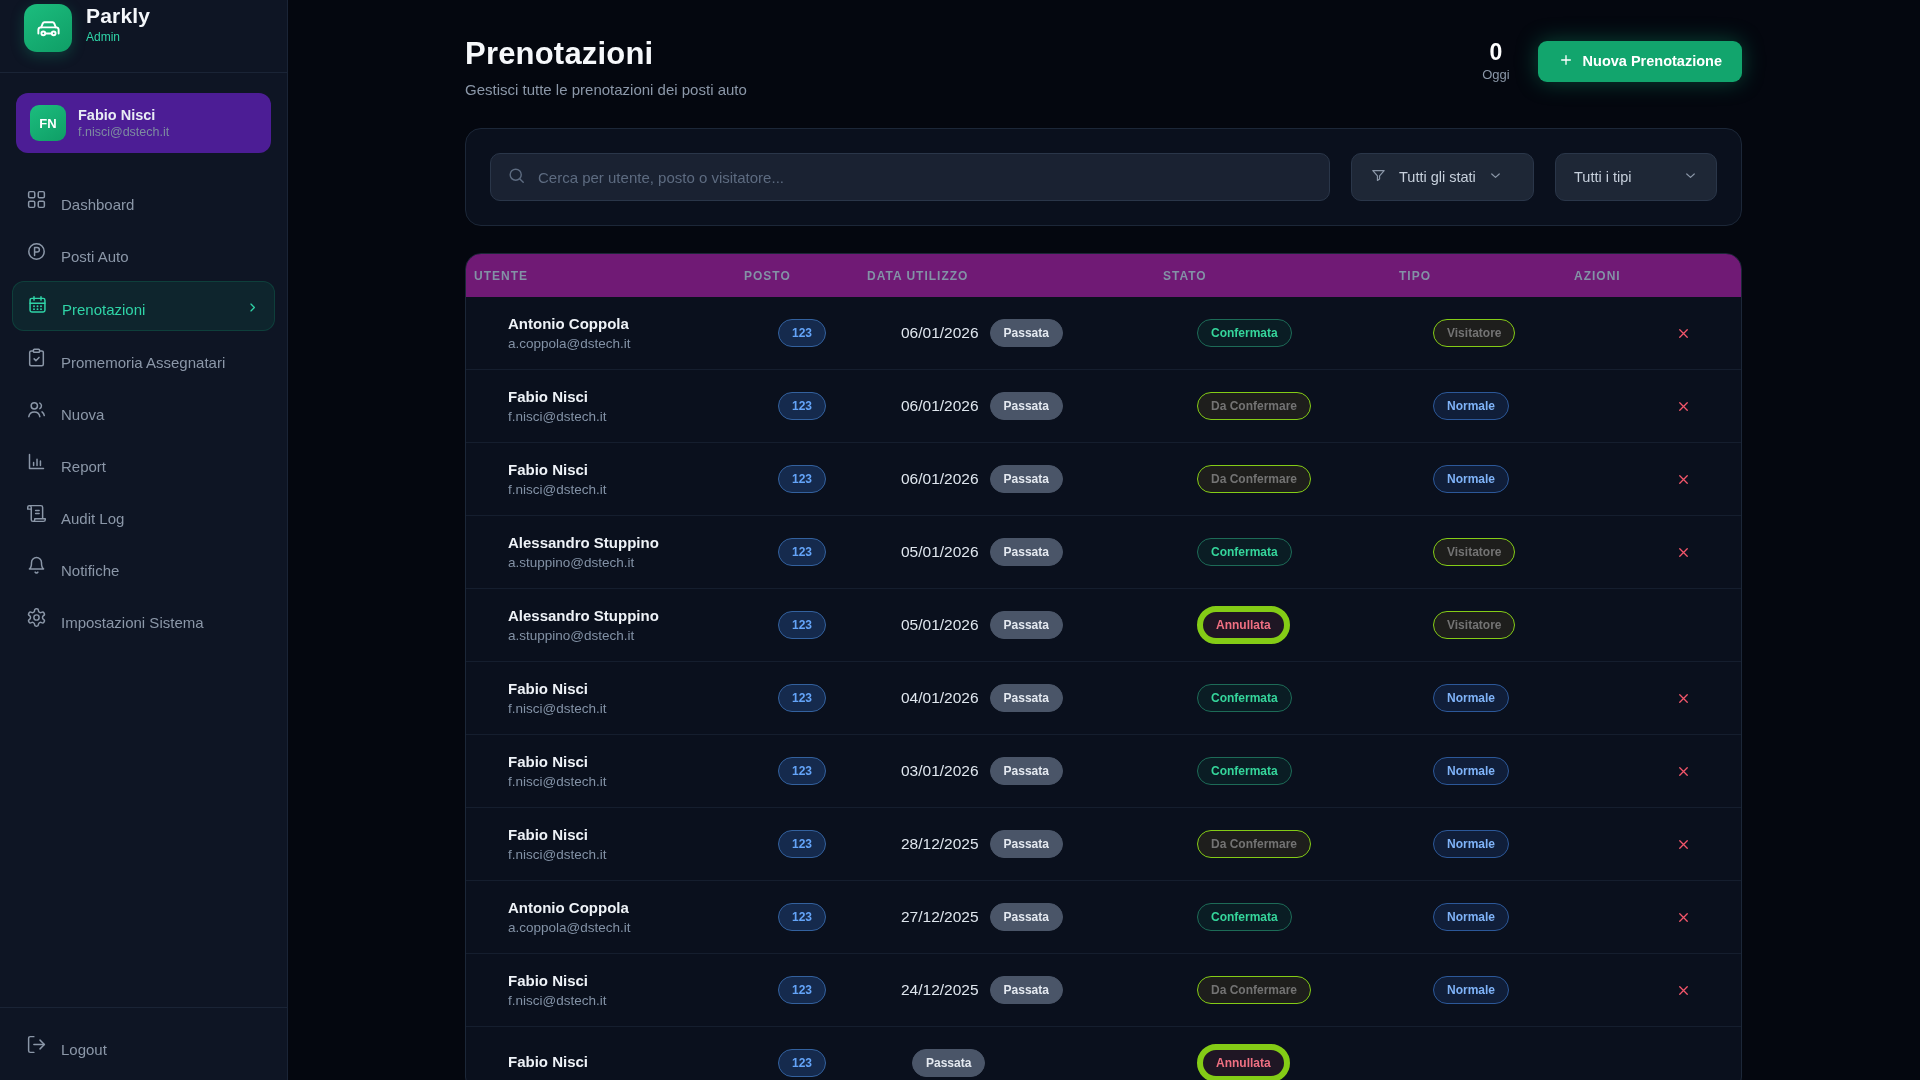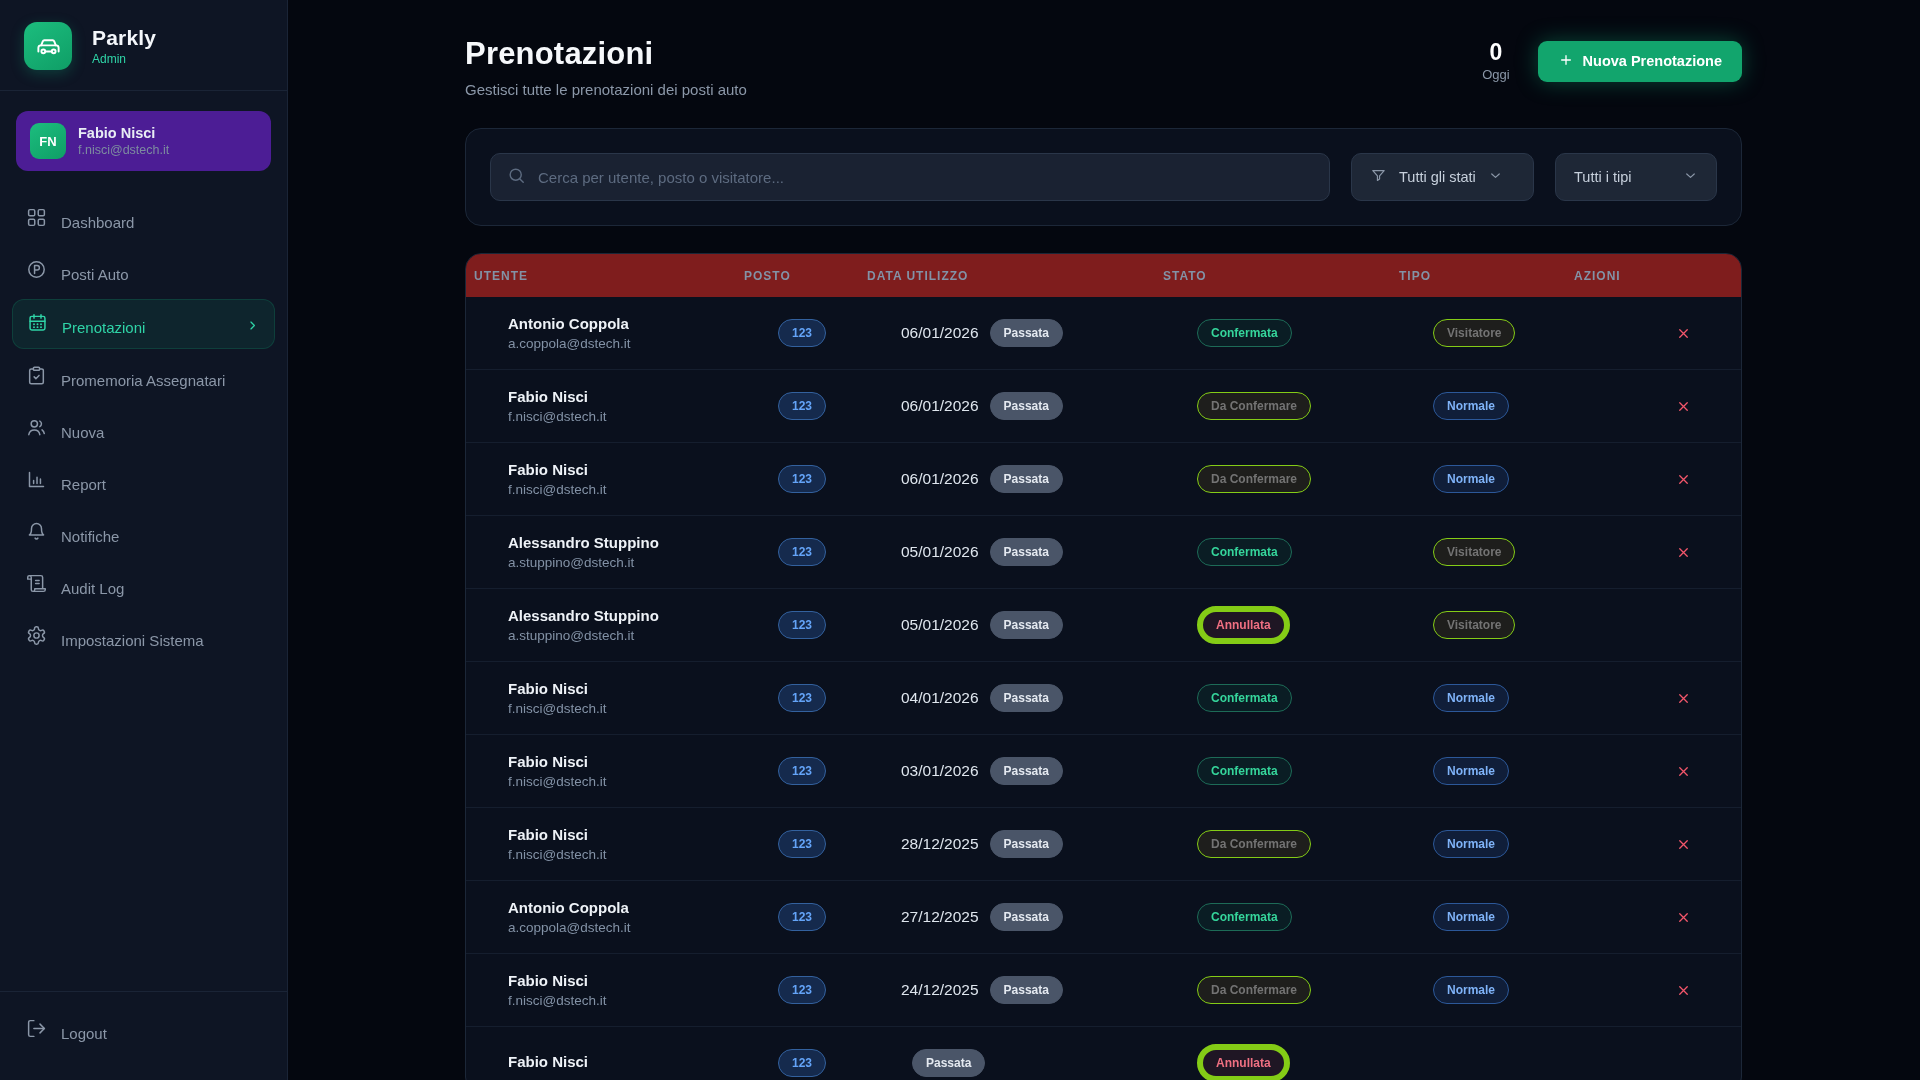--- a/index.html
+++ b/index.html
@@ -12,21 +12,21 @@
   }
   .app { display:flex; width:1920px; height:1080px; }
 
   
   .sidebar {
     width:288px; flex:0 0 288px; height:1080px;
     background:#0e1524;
     border-right:1px solid #1a2436;
     display:flex; flex-direction:column;
   }
-  .brand { display:flex; align-items:center; gap:20px; padding:22px 24px 20px 24px; border-bottom:1px solid #1a2436; }
+  .brand { display:flex; align-items:flex-start; gap:14px; padding:4px 24px 20px 24px; border-bottom:1px solid #1a2436; }
   .logo {
     width:48px; height:48px; border-radius:13px;
     background:linear-gradient(145deg,#1cbd7e,#0f9e66);
     display:flex; align-items:center; justify-content:center;
     color:#fff; box-shadow:0 4px 14px rgba(16,185,129,.25);
   }
   .logo svg { width:27px; height:27px; }
   .brand-name { font-size:21px; font-weight:700; letter-spacing:.2px; color:#f4f7fb; }
   .brand-role { font-size:12px; color:#2fd4a7; margin-top:2px; }
 
@@ -54,21 +54,21 @@
   .nav-item svg { width:21px; height:21px; flex:0 0 21px; }
   .nav-item .spacer { flex:1; }
   .nav-item.active {
     background:rgba(16,185,129,.10);
     color:#2fd4a7;
     border:1px solid rgba(16,185,129,.18);
   }
   .nav-item.active .chev { color:#2fd4a7; }
   .chev svg { width:15px; height:15px; }
 
-  .logout-section { margin-top:auto; padding:14px 12px 26px 12px; border-top:1px solid #1a2436; }
+  .logout-section { margin-top:auto; padding:14px 12px 10px 12px; border-top:1px solid #1a2436; }
 
   
   .main { flex:1; padding:36px 178px 0 177px; }
 
   .page-header { display:flex; justify-content:space-between; align-items:flex-start; margin-bottom:30px; }
   .page-title { font-size:31px; font-weight:700; letter-spacing:.2px; color:#f6f8fb; }
   .page-subtitle { font-size:15px; color:#8b97a8; margin-top:9px; }
   .header-right { display:flex; align-items:center; gap:28px; margin-top:4px; }
   .stat { text-align:center; }
   .stat-value { font-size:23px; font-weight:700; color:#fff; line-height:1.1; }
@@ -113,21 +113,21 @@
   .table-card {
     background:#0a101d; border:1px solid #1c2738; border-radius:16px;
     overflow:hidden; height:840px;
   }
   .grid {
     display:grid;
     grid-template-columns:270px 123px 296px 236px 175px 1fr;
     align-items:center;
     padding-left:42px; padding-right:42px;
   }
-  .table-header { background:#7f1d1d; height:43px;padding-left:8px; }
+  .table-header { background:#701a75; height:43px;padding-left:8px; }
   .th { font-size:12px; font-weight:700; letter-spacing:1px; color:#8392a6; }
   .table-row { height:73px; border-bottom:1px solid #151e2e; }
   .row-name { font-size:15px; font-weight:600; color:#eef2f7; }
   .row-email { font-size:13.5px; color:#8392a6; margin-top:4px; }
   .cell-date { display:flex; align-items:center; gap:11px; }
   .date-text { font-size:15.5px; color:#dfe6ee; }
 
   .pill {
     display:inline-block; font-size:12px; font-weight:700;
     padding:5px 13px; border-radius:999px; line-height:1.35;
@@ -225,31 +225,31 @@
       </a>
       <a class="nav-item">
         <span><svg viewBox="0 0 24 24" width="21" height="21" fill="none" stroke="currentColor" stroke-width="1.7" stroke-linecap="round" stroke-linejoin="round">
               <path d="M4 4v16h16"></path>
               <path d="M8.7 16.7v-3.6M12.6 16.7V9.3M16.5 16.7v-5.2"></path>
             </svg></span>
         <span>Report</span>
       </a>
       <a class="nav-item">
         <span><svg viewBox="0 0 24 24" width="21" height="21" fill="none" stroke="currentColor" stroke-width="1.7" stroke-linecap="round" stroke-linejoin="round">
+              <path d="M15 12h-4M15 8.5h-4M19 17V5a2 2 0 0 0-2-2H4"></path>
+              <path d="M8 21h12a2 2 0 0 0 2-2v-1H10v1a2 2 0 1 1-4 0V5a2 2 0 1 0-4 0v2h4"></path>
+            </svg></span>
+        <span>Audit Log</span>
+      </a>
+      <a class="nav-item">
+        <span><svg viewBox="0 0 24 24" width="21" height="21" fill="none" stroke="currentColor" stroke-width="1.7" stroke-linecap="round" stroke-linejoin="round">
               <path d="M6.3 8.6a5.7 5.7 0 0 1 11.4 0c0 6 2.4 7.4 2.4 7.4H3.9s2.4-1.4 2.4-7.4"></path>
               <path d="M10.4 19.6a1.8 1.8 0 0 0 3.2 0"></path>
             </svg></span>
         <span>Notifiche</span>
-      </a>
-      <a class="nav-item">
-        <span><svg viewBox="0 0 24 24" width="21" height="21" fill="none" stroke="currentColor" stroke-width="1.7" stroke-linecap="round" stroke-linejoin="round">
-              <path d="M15 12h-4M15 8.5h-4M19 17V5a2 2 0 0 0-2-2H4"></path>
-              <path d="M8 21h12a2 2 0 0 0 2-2v-1H10v1a2 2 0 1 1-4 0V5a2 2 0 1 0-4 0v2h4"></path>
-            </svg></span>
-        <span>Audit Log</span>
       </a>
       <a class="nav-item">
         <span><svg viewBox="0 0 24 24" width="21" height="21" fill="none" stroke="currentColor" stroke-width="1.7" stroke-linecap="round" stroke-linejoin="round">
               <path d="M12.22 2h-.44a2 2 0 0 0-2 2v.18a2 2 0 0 1-1 1.73l-.43.25a2 2 0 0 1-2 0l-.15-.08a2 2 0 0 0-2.73.73l-.22.38a2 2 0 0 0 .73 2.73l.15.1a2 2 0 0 1 1 1.72v.51a2 2 0 0 1-1 1.74l-.15.09a2 2 0 0 0-.73 2.73l.22.38a2 2 0 0 0 2.73.73l.15-.08a2 2 0 0 1 2 0l.43.25a2 2 0 0 1 1 1.73V20a2 2 0 0 0 2 2h.44a2 2 0 0 0 2-2v-.18a2 2 0 0 1 1-1.73l.43-.25a2 2 0 0 1 2 0l.15.08a2 2 0 0 0 2.73-.73l.22-.39a2 2 0 0 0-.73-2.73l-.15-.08a2 2 0 0 1-1-1.74v-.5a2 2 0 0 1 1-1.74l.15-.09a2 2 0 0 0 .73-2.73l-.22-.38a2 2 0 0 0-2.73-.73l-.15.08a2 2 0 0 1-2 0l-.43-.25a2 2 0 0 1-1-1.73V4a2 2 0 0 0-2-2z"></path>
               <circle cx="12" cy="12" r="3"></circle>
             </svg></span>
         <span>Impostazioni Sistema</span>
       </a>
     </nav>
 

